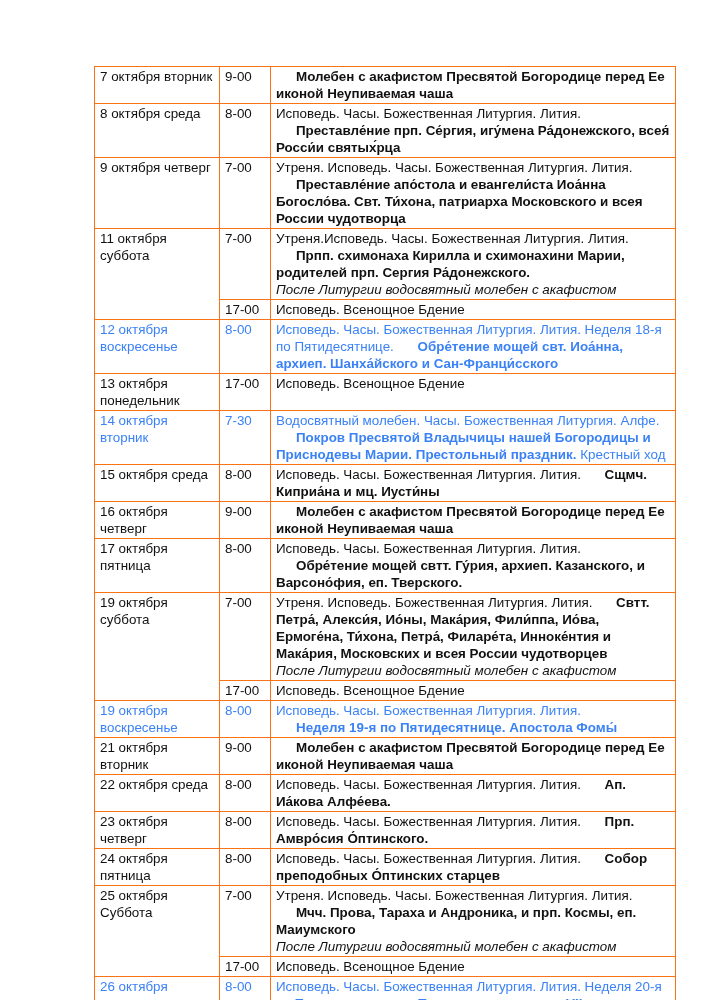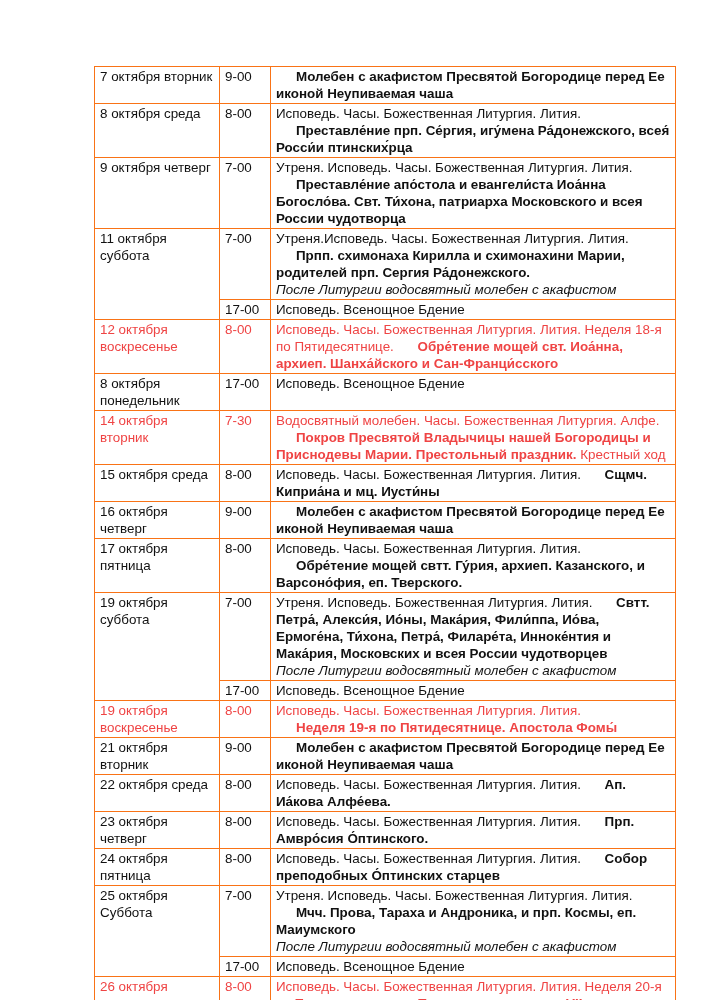--- a/index.html
+++ b/index.html
@@ -1,20 +1,20 @@
 <!DOCTYPE html>
 <html><head>
 <meta charset="utf-8">
 <style>
   html,body{margin:0;padding:0;background:#fff;}
   body{width:707px;height:1000px;position:relative;overflow:hidden;font-family:"Liberation Sans",sans-serif;color:#111;}
   table{position:absolute;left:94px;top:66px;width:581px;border-collapse:collapse;table-layout:fixed;font-size:13.4px;line-height:17px;}
   td{border:1px solid #f97316;vertical-align:top;padding:1px 5px 1px 5px;}
   col.c1{width:125px;} col.c2{width:51px;} col.c3{width:405px;}
-  .red{color:#ef4444;}
+  .red{color:#3b82f6;}
   b{font-weight:bold;margin-left:20px;}
   i{font-style:italic;}
 </style>
 </head>
 <body>
 
 <table>
   <colgroup>
       <col class="c1">
       <col class="c2">
@@ -22,21 +22,21 @@
     </colgroup>
   <tbody id="tbody">
       <tr>
         <td>7 октября вторник</td>
         <td>9-00</td>
         <td><b>Молебен с акафистом Пресвятой Богородице перед Ее иконой Неупиваемая чаша</b></td>
       </tr>
       <tr>
         <td>8 октября среда</td>
         <td>8-00</td>
-        <td><span>Исповедь. Часы. Божественная Литургия. Лития. </span><b>Преставле́ние прп. Се́ргия, игу́мена Ра́донежского, всея́ Росси́и птинских́рца</b></td>
+        <td><span>Исповедь. Часы. Божественная Литургия. Лития. </span><b>Преставле́ние прп. Се́ргия, игу́мена Ра́донежского, всея́ Росси́и святых́рца</b></td>
       </tr>
       <tr>
         <td>9 октября четверг</td>
         <td>7-00</td>
         <td><span>Утреня. Исповедь. Часы. Божественная Литургия. Лития. </span><b>Преставле́ние апо́стола и евангели́ста Иоа́нна Богосло́ва. Свт. Ти́хона, патриарха Московского и всея России чудотворца</b></td>
       </tr>
       <tr>
         <td rowspan="2">11 октября суббота</td>
         <td>7-00</td>
         <td><span>Утреня.Исповедь. Часы. Божественная Литургия. Лития. </span><b>Прпп. схимонаха Кирилла и схимонахини Марии, родителей прп. Сергия Ра́донежского.</b><br><i>После Литургии водосвятный молебен с акафистом</i></td>
@@ -44,21 +44,21 @@
       <tr>
         <td>17-00</td>
         <td><span>Исповедь. Всенощное Бдение</span></td>
       </tr>
       <tr class="red">
         <td>12 октября воскресенье</td>
         <td>8-00</td>
         <td><span>Исповедь. Часы. Божественная Литургия. Лития. Неделя 18-я по Пятидесятнице. </span><b>Обре́тение мощей свт. Иоа́нна, архиеп. Шанха́йского и Сан-Франци́сского</b></td>
       </tr>
       <tr>
-        <td>8 октября понедельник</td>
+        <td>13 октября понедельник</td>
         <td>17-00</td>
         <td><span>Исповедь. Всенощное Бдение</span></td>
       </tr>
       <tr class="red">
         <td>14 октября вторник</td>
         <td>7-30</td>
         <td><span>Водосвятный молебен. Часы. Божественная Литургия. Алфе. </span><b>Покров Пресвятой Владычицы нашей Богородицы и Приснодевы Марии. Престольный праздник.</b><span> Крестный ход</span></td>
       </tr>
       <tr>
         <td>15 октября среда</td>

